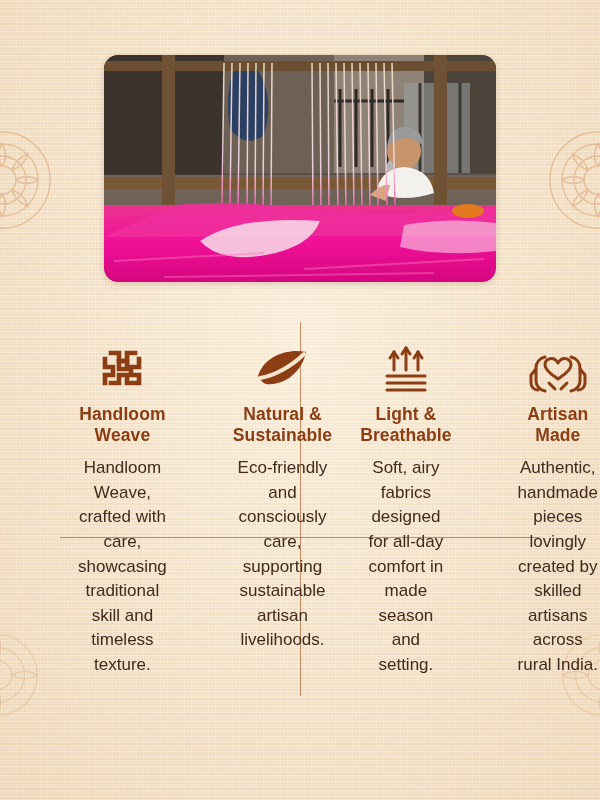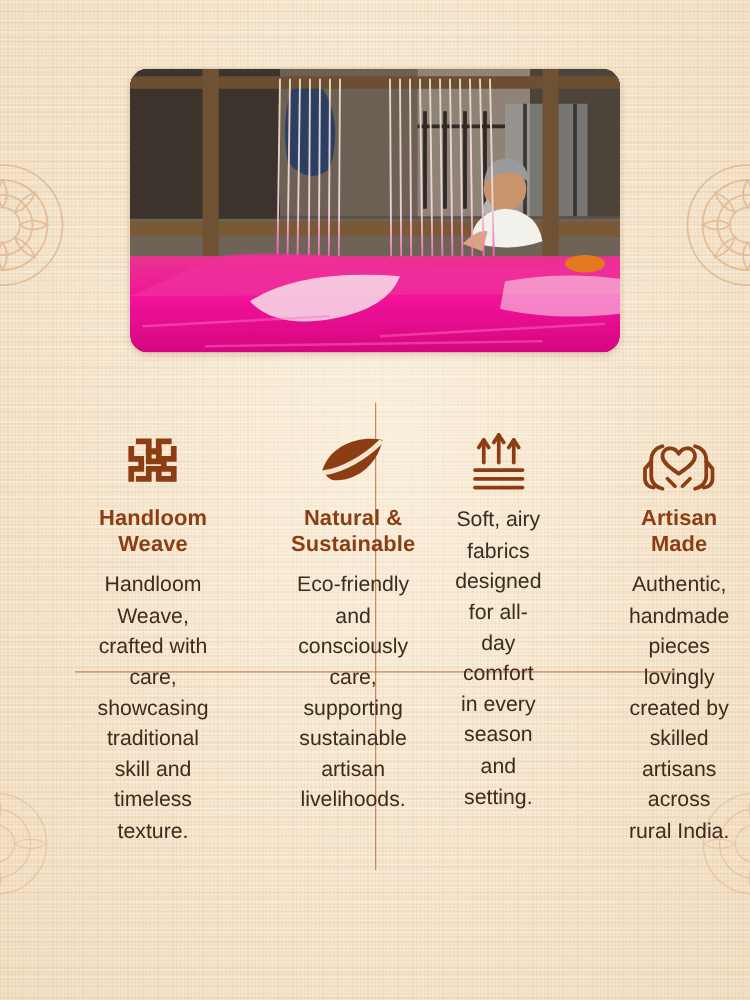--- a/index.html
+++ b/index.html
@@ -333,21 +333,22 @@
               <path d="M25 4 l4 6"></path>
             <path d="M37 26 V8"></path>
               <path d="M37 8 l-4 6"></path>
               <path d="M37 8 l4 6"></path>
             <path d="M6 32 H44"></path>
             <path d="M6 39 H44"></path>
             <path d="M6 46 H44"></path>
           </g>
         </svg>
       </div>
-      <p class="feat-desc">Soft, airy fabrics designed for all-day comfort in every season and setting.</p>
+      <h3 class="feat-title">Light &amp; Breathable</h3>
+      <p class="feat-desc">Soft, airy fabrics designed for all-day comfort in made season and setting.</p>
     </div>
 
     <div class="feature c1">
       <div class="feat-icon">
         <svg width="58" height="50" viewBox="0 0 58 50">
           <g fill="none" stroke="#8c3d13" stroke-width="3" stroke-linecap="round" stroke-linejoin="round">
             <path d="M29 20 c-4-7-13-5-13 2 c0 6 9 11 13 14 c4-3 13-8 13-14 c0-7-9-9-13-2Z"></path>
             <path d="M16 14 c-5 1-9 5-9 11 v13 c0 5 4 9 9 10"></path>
             <path d="M42 14 c5 1 9 5 9 11 v13 c0 5-4 9-9 10"></path>
             <path d="M7 26 l-5 6 v8 c0 4 3 7 7 7"></path>

